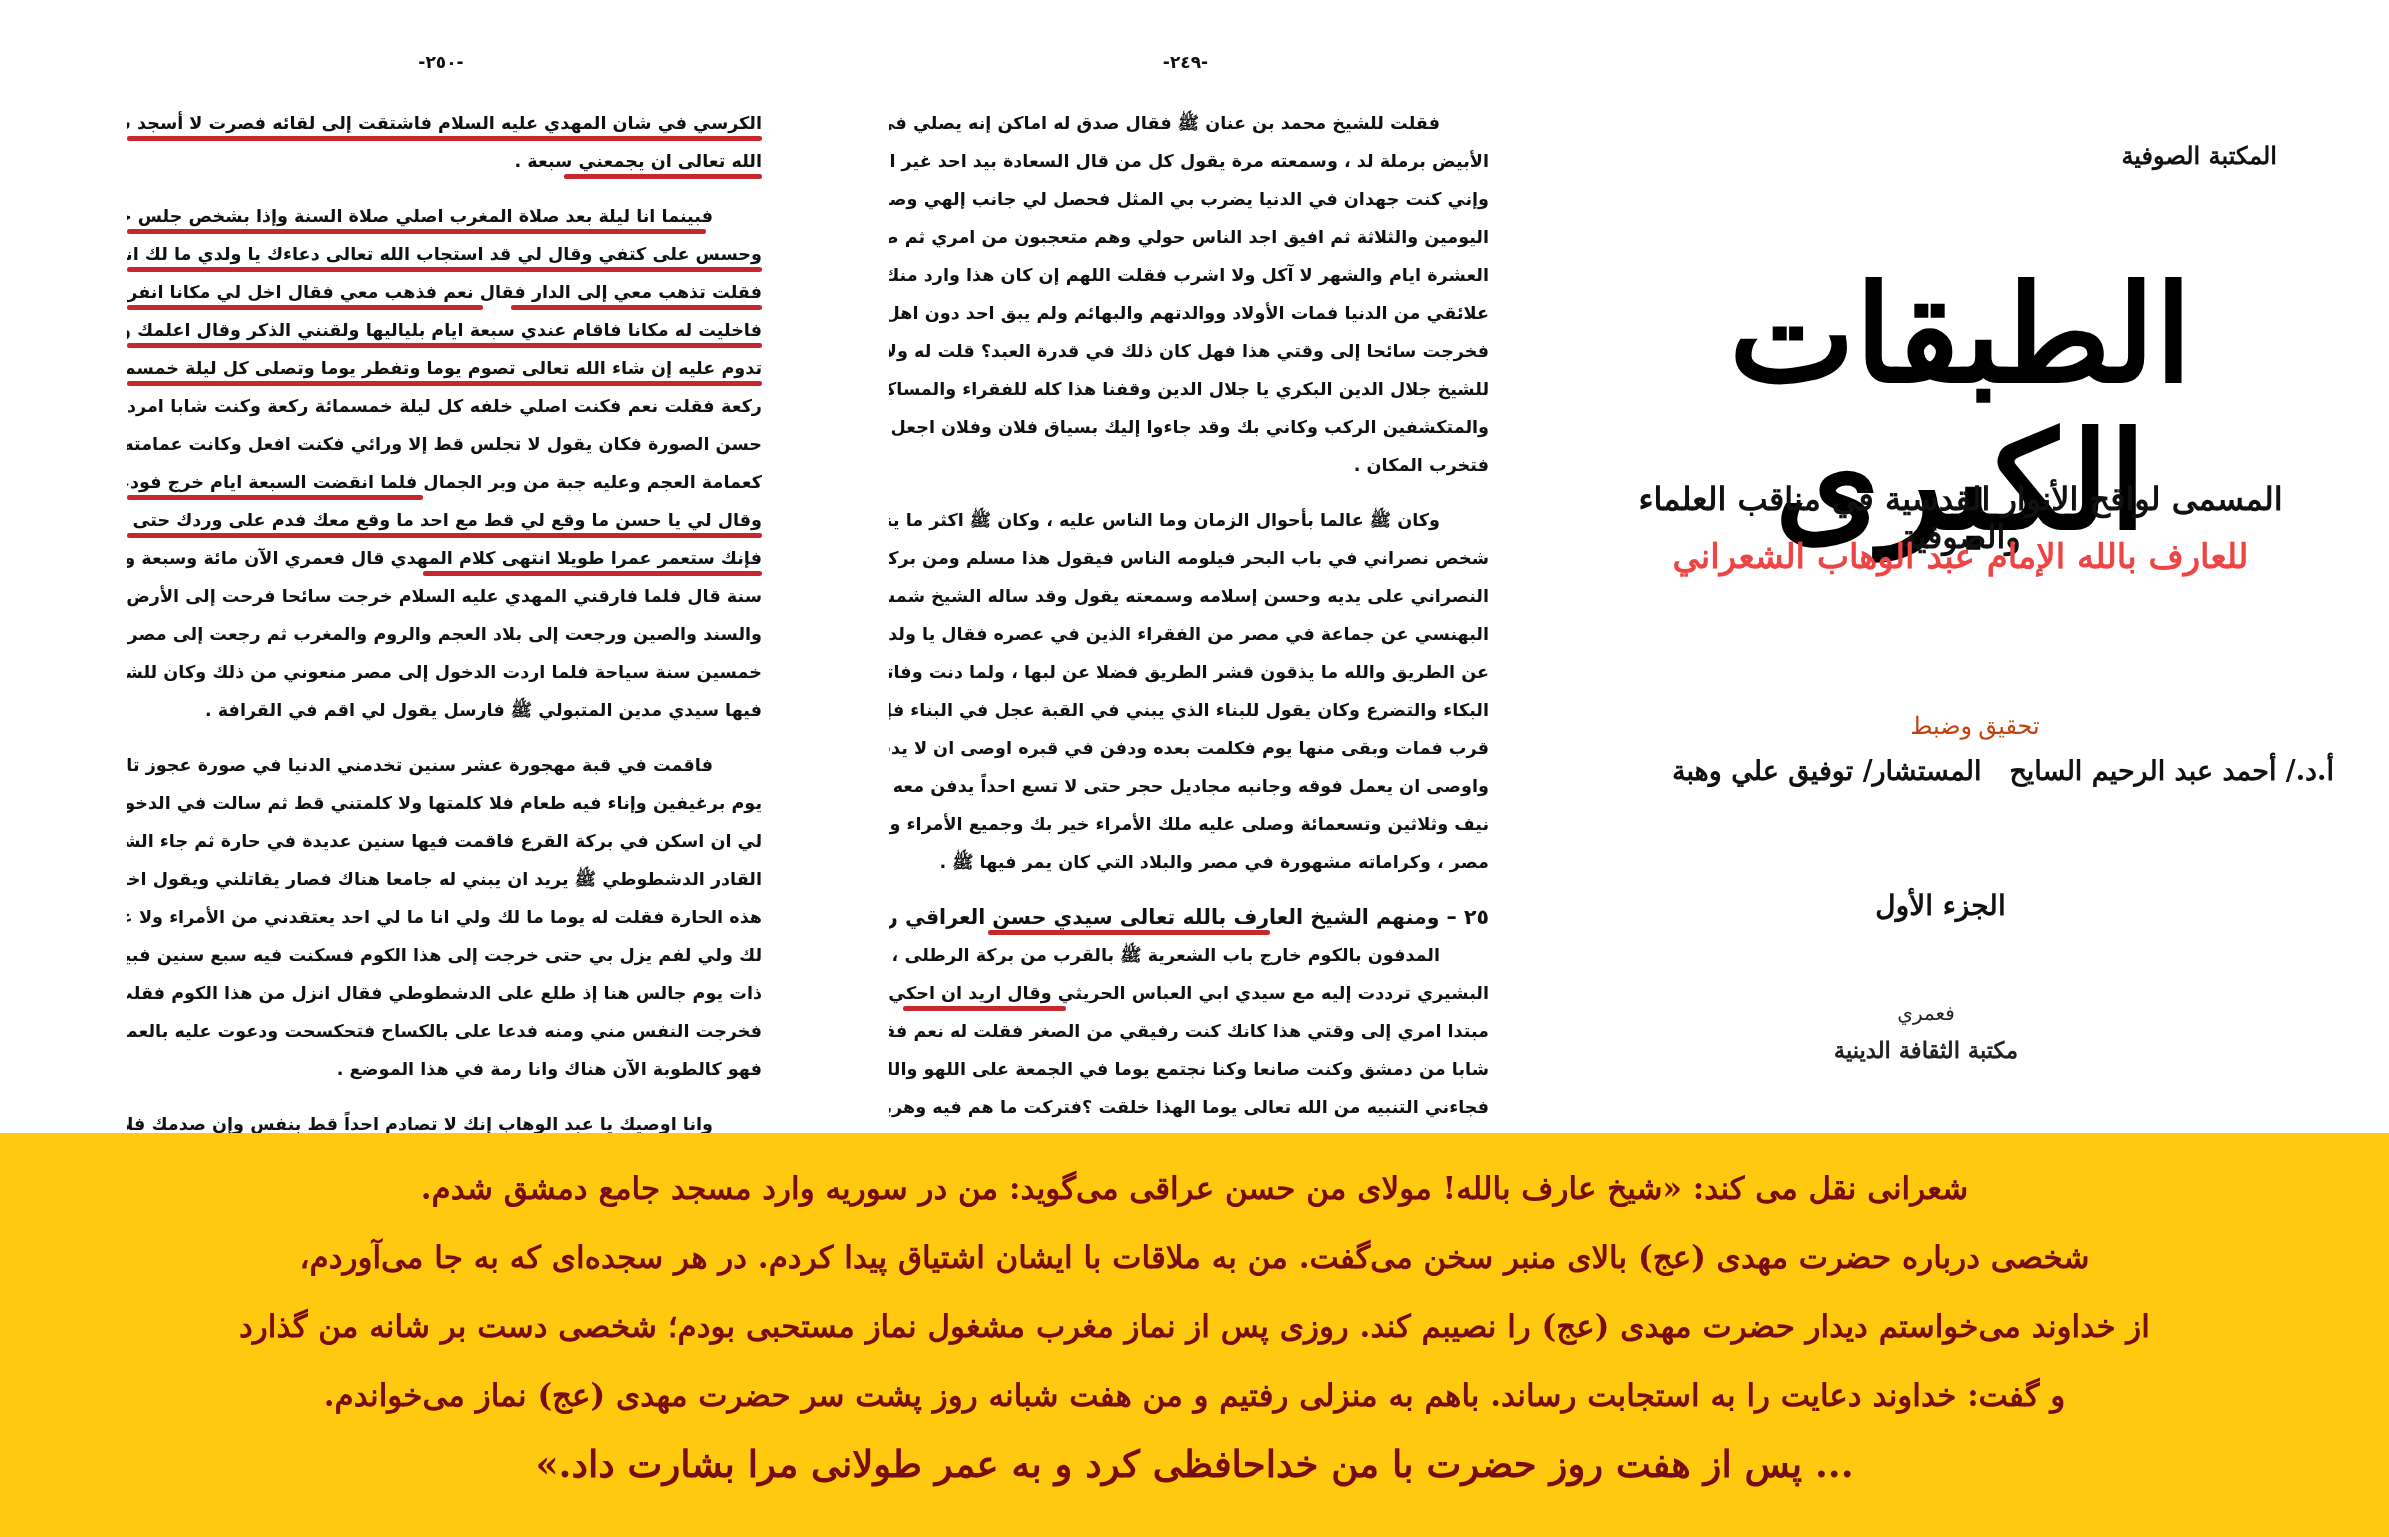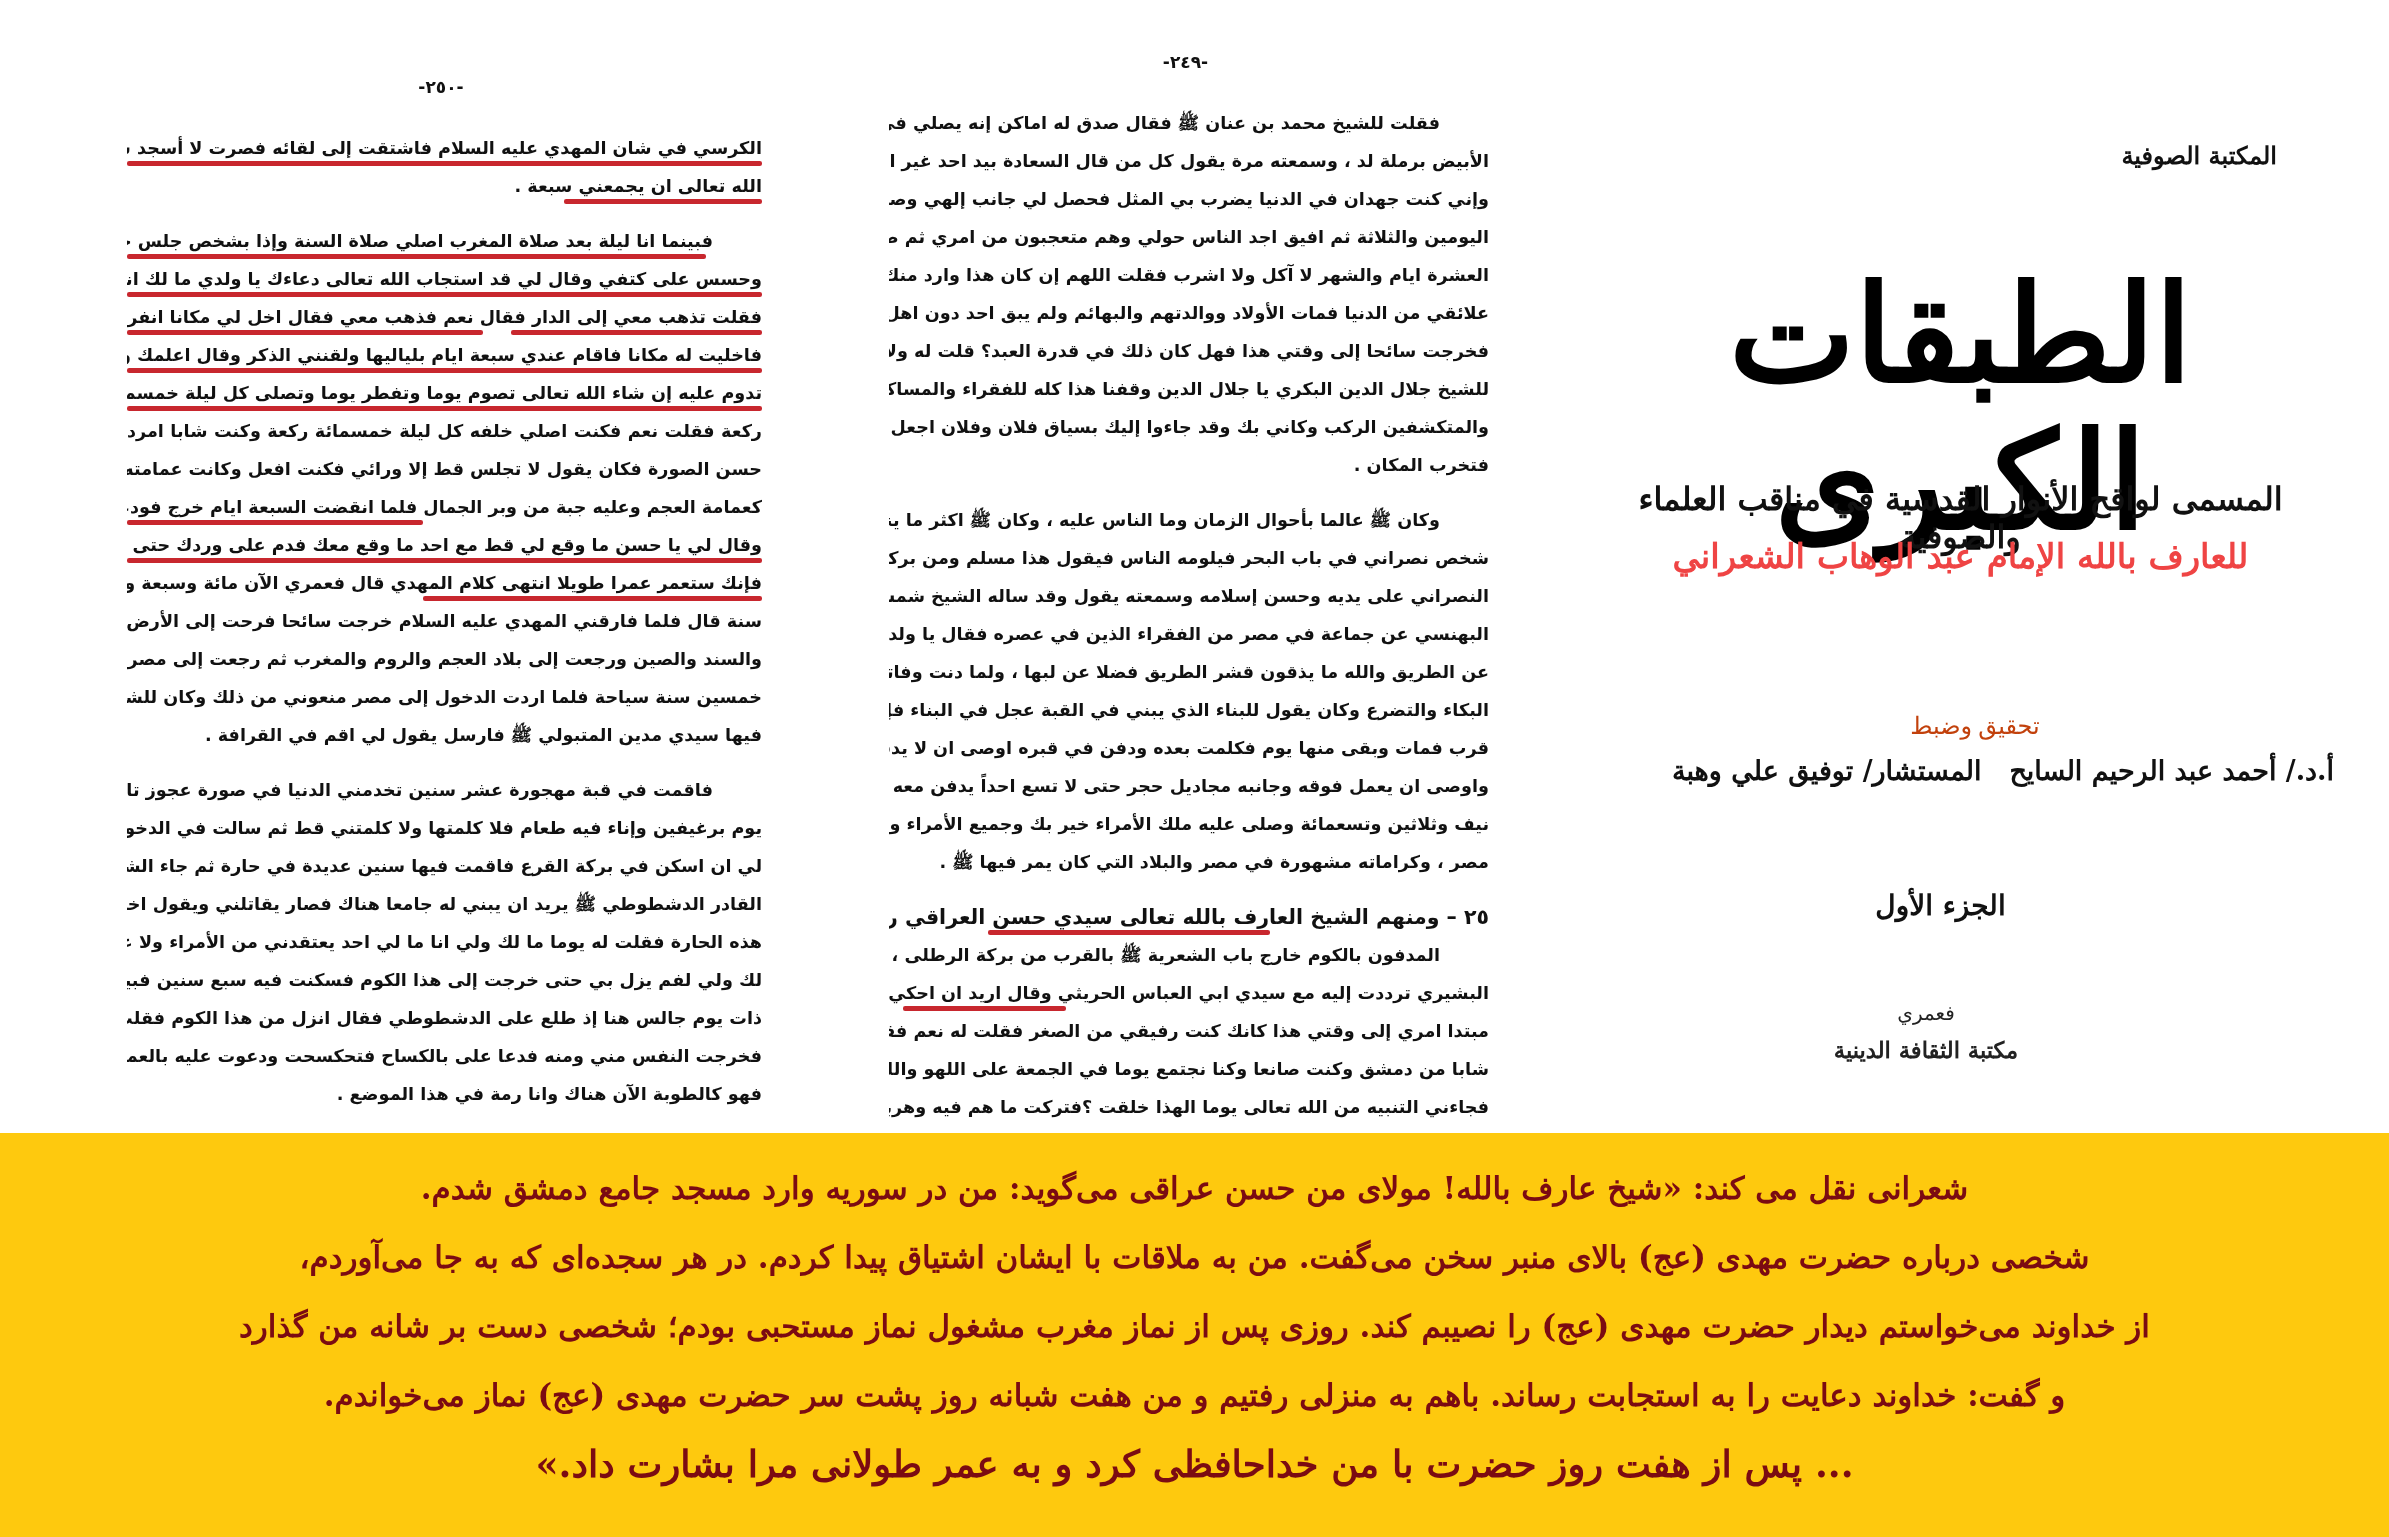--- a/index.html
+++ b/index.html
@@ -4,21 +4,21 @@
   <style>
     html, body { margin: 0; padding: 0; }
     body {
       width: 2389px; height: 1537px; position: relative; overflow: hidden;
       background: #ffffff;
       font-family: "DejaVu Sans", sans-serif;
     }
     .page {
       position: absolute; top: 0; height: 1133px; background: #fff;
     }
-    #page-250 { left: 113px; width: 656px; margin-top: 25px; }
+    #page-250 { left: 113px; width: 656px; }
     #page-249 { left: 875px; width: 621px; }
     #cover { left: 1552px; width: 838px; }
 
     .page-number {
       position: absolute; top: 52px; left: 0; right: 0; text-align: center;
       font-family: "DejaVu Sans", sans-serif; font-weight: bold; font-size: 17px; color: #111;
       direction: rtl;
     }
     .text-body {
       position: absolute; top: 104px; left: 14px; right: 7px;

